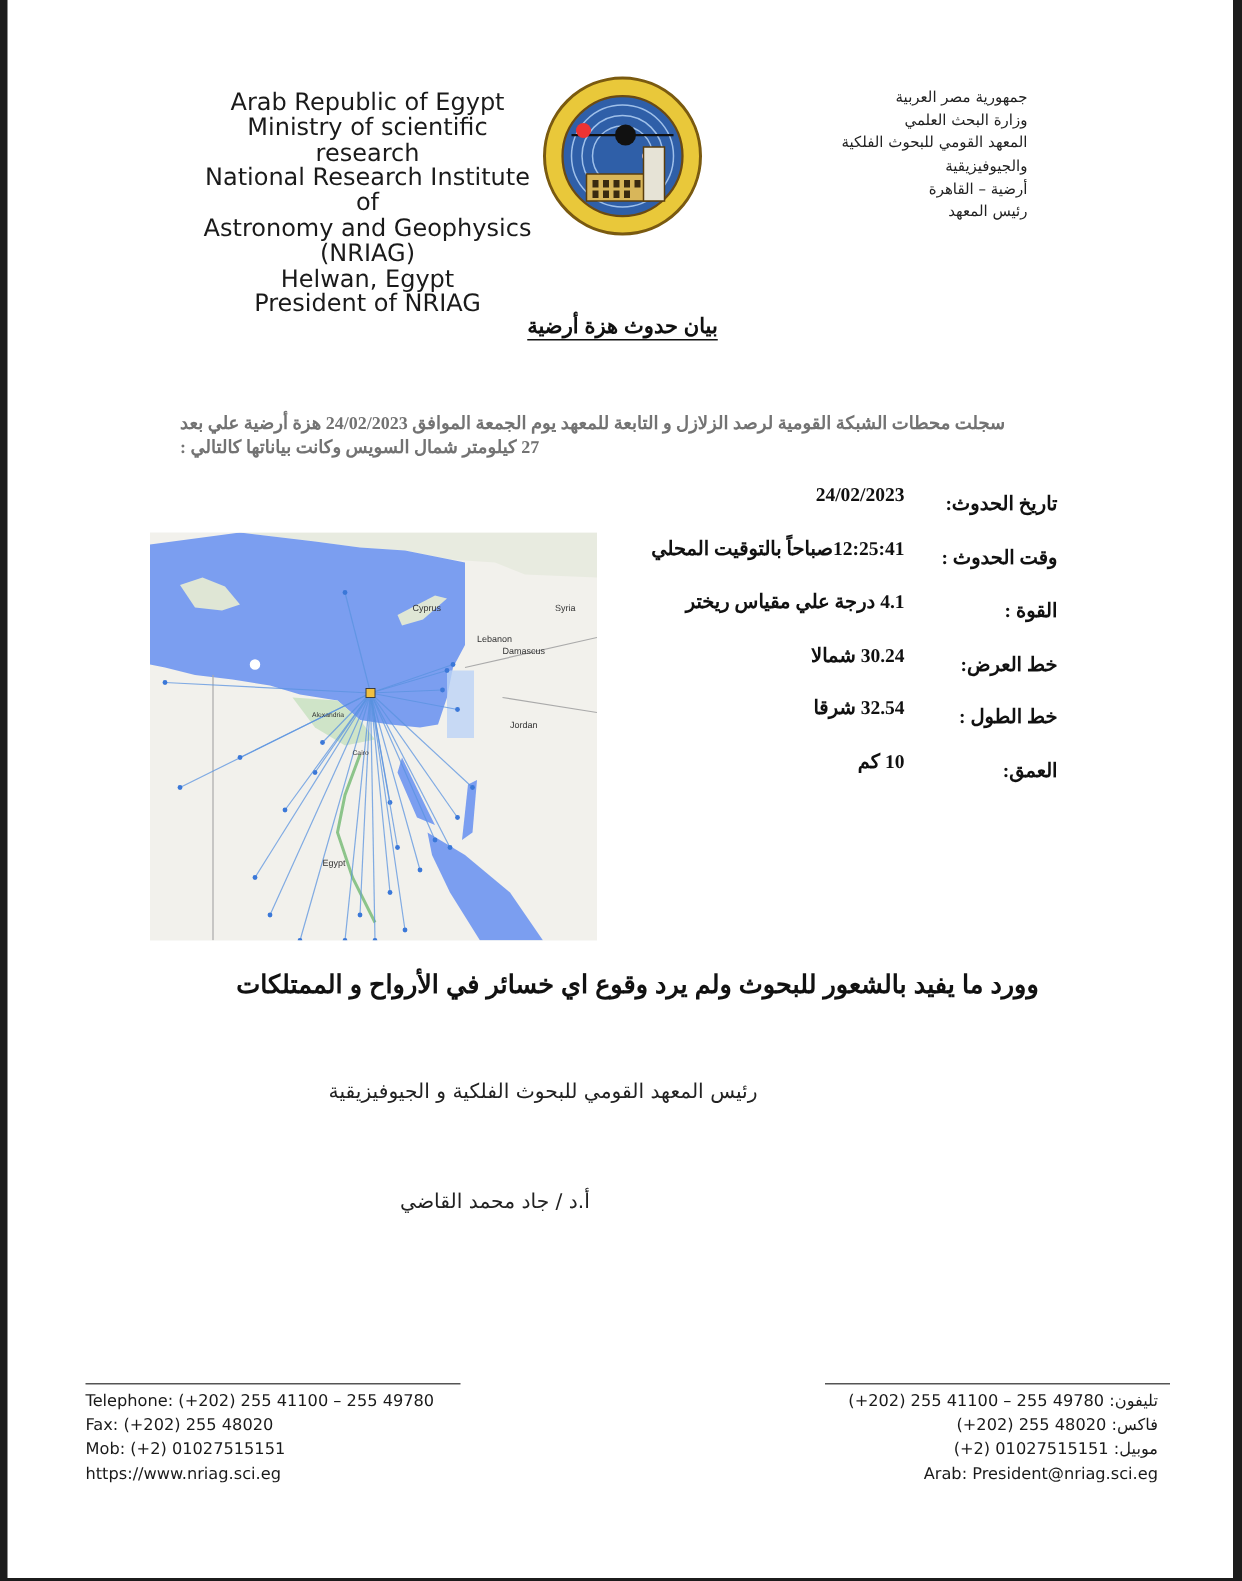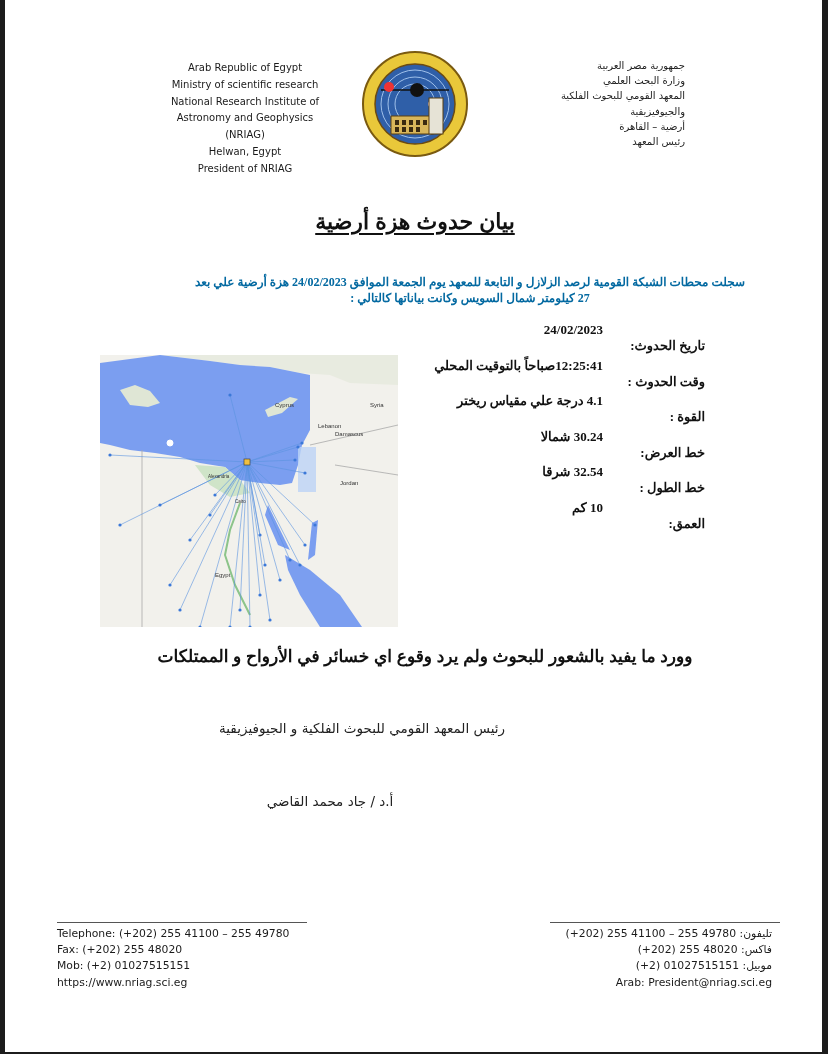--- a/index.html
+++ b/index.html
@@ -8,42 +8,42 @@
     background:#1c1c1c;
     font-family:"Liberation Sans", sans-serif;
   }
   .page {
     position:absolute; left:5px; top:0; width:817px; height:1052px;
     background:#ffffff; color:#111;
   }
   .en-header {
     position:absolute; left:125px; top:60px; width:230px;
     text-align:center; font-family:"DejaVu Sans", sans-serif;
-    font-size:10px; line-height:16.8px; color:#1a1a1a;
+    font-size:16px; line-height:16.8px; color:#1a1a1a;
   }
   .ar-header {
     position:absolute; left:520px; top:58px; width:160px;
     direction:rtl; text-align:right; font-family:"DejaVu Sans", sans-serif;
     font-size:10px; line-height:15.2px; color:#222;
   }
   .logo { position:absolute; left:356px; top:50px; width:108px; height:108px; }
   .title {
     position:absolute; left:300px; top:209px; width:220px; text-align:center;
-    direction:rtl; font-weight:bold; font-size:22px; text-decoration:underline;
+    direction:rtl; font-weight:bold; font-size:14px; text-decoration:underline;
     text-underline-offset:4px; color:#111;
   }
   .intro {
     position:absolute; left:115px; top:274px; width:700px;
-    direction:rtl; text-align:center; font-weight:bold; font-size:12px; line-height:16px; color:#0369a1;
+    direction:rtl; text-align:left; font-weight:bold; font-size:12px; line-height:16px; color:#737373;
     font-family:"Liberation Serif", serif;
   }
   .intro p { margin:0; }
   .details { position:absolute; left:400px; top:322px; width:300px; direction:rtl; }
   .row { position:relative; height:35.5px; font-family:"Liberation Serif", serif; font-weight:bold; font-size:13px; }
-  .row .lbl { position:absolute; right:0; top:16px; }
+  .row .lbl { position:absolute; right:0; top:6px; }
   .row .val { position:absolute; right:102px; top:0; }
   .map {
     position:absolute; left:95px; top:355px; width:298px; height:272px;
     overflow:hidden; background:#f4f3ef;
   }
   .map svg { display:block; }
   .notice {
     position:absolute; left:130px; top:646px; width:580px; text-align:center;
     direction:rtl; font-weight:bold; font-size:17px; color:#111;
   }

